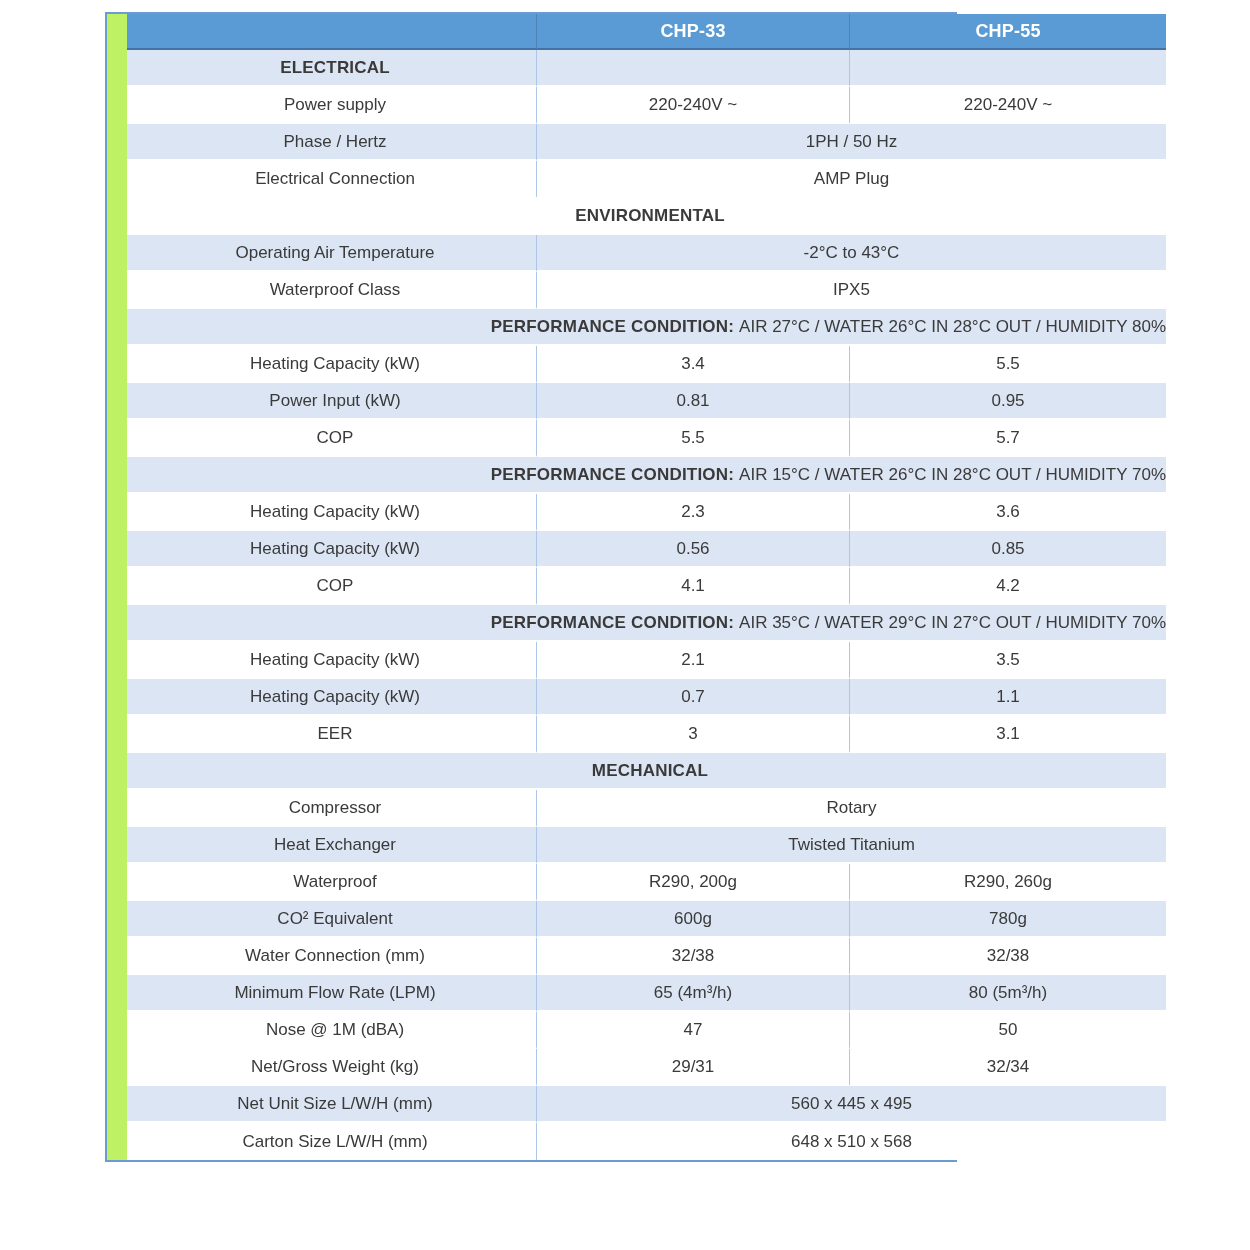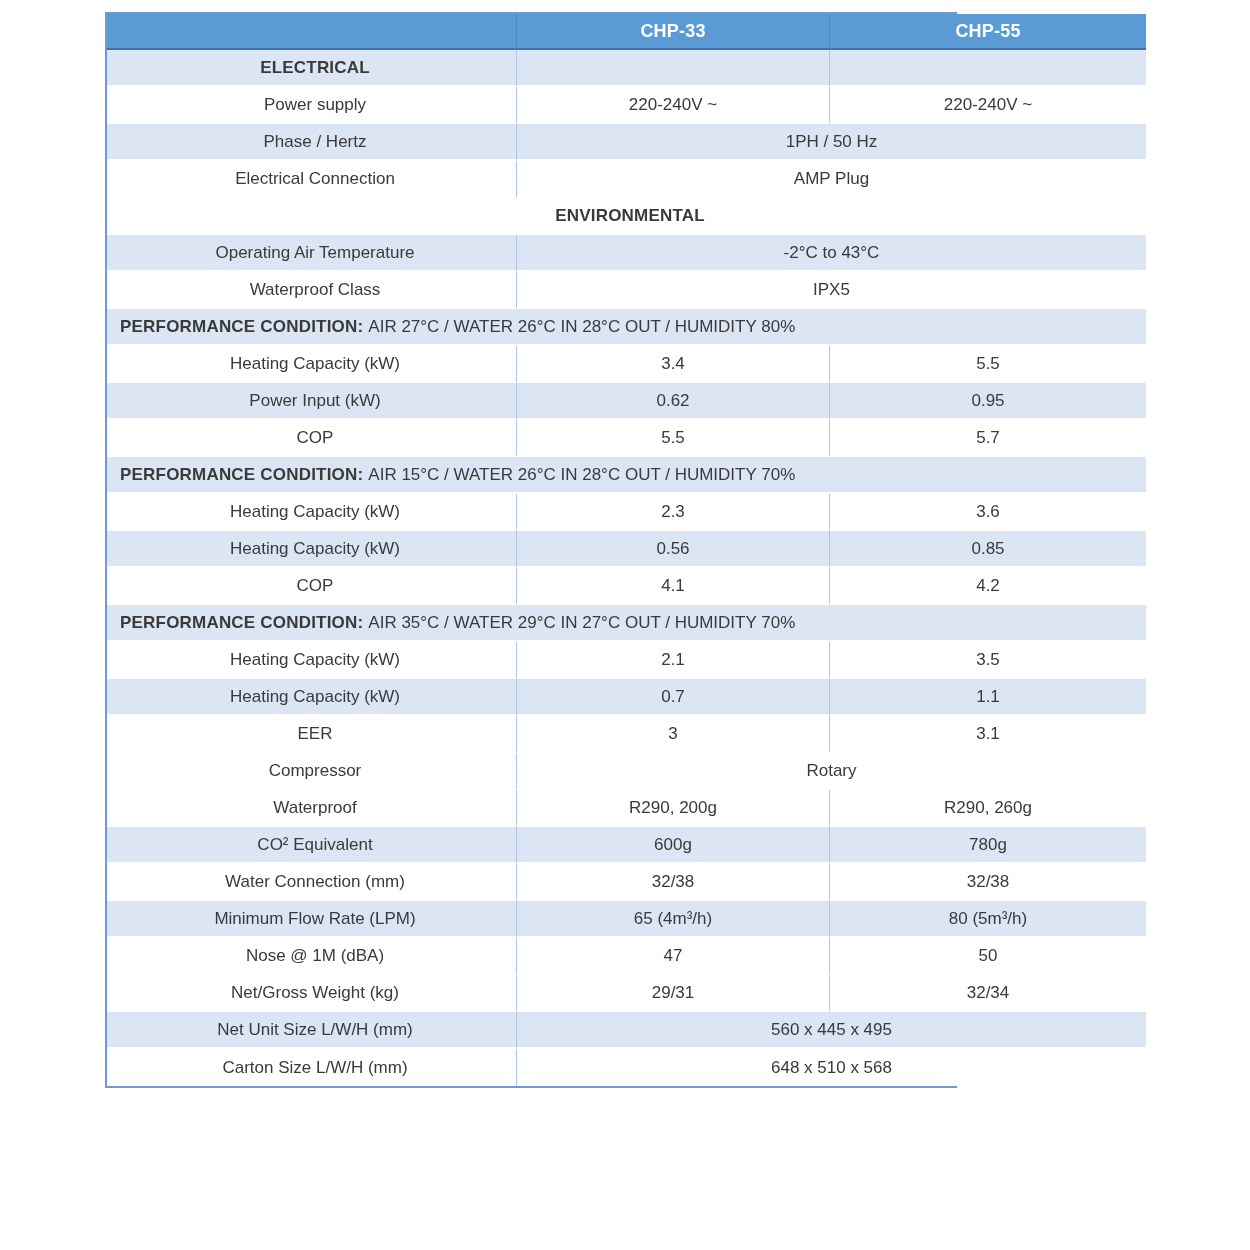--- a/index.html
+++ b/index.html
@@ -12,20 +12,21 @@
     overflow: hidden;
   }
   .table-frame {
     position: absolute;
     left: 105px;
     top: 12px;
     width: 852px;
     border: 2px solid var(--outer-border, #6b9bd2);
     box-sizing: border-box;
     background: #bef264;
+    padding-left: 20px;
   }
   table.spec-table {
     width: 100%;
     border-collapse: separate;
     border-spacing: 0;
     table-layout: fixed;
   }
   
   th {
     height: 36px;
@@ -59,21 +60,21 @@
     padding-right: 6px;
     overflow: hidden;
     white-space: nowrap;
   }
   td.value {
     text-align: center;
     border-left: 1px solid var(--col-divider, #adc5e7);
   }
   td.section-label { font-weight: bold; letter-spacing: 0.2px; }
   td.condition {
-    text-align: left;
+    text-align: right;
     padding-left: 13px;
     white-space: nowrap;
     overflow: hidden;
   }
   .cond-prefix { font-weight: bold; margin-right: 5px; letter-spacing: 0.2px; }
   .cond-rest { font-weight: normal; }
 </style>
 </head>
 <body>
 
@@ -125,21 +126,21 @@
           <tr class="shaded">
             <td class="condition" colspan="3"><span class="cond-prefix">PERFORMANCE CONDITION:</span><span class="cond-rest">AIR 27°C / WATER 26°C IN 28°C OUT / HUMIDITY 80%</span></td>
           </tr>
           <tr class="plain">
             <td class="label">Heating Capacity (kW)</td>
             <td class="value">3.4</td>
             <td class="value">5.5</td>
           </tr>
           <tr class="shaded">
             <td class="label">Power Input (kW)</td>
-            <td class="value">0.62</td>
+            <td class="value">0.81</td>
             <td class="value">0.95</td>
           </tr>
           <tr class="plain">
             <td class="label">COP</td>
             <td class="value">5.5</td>
             <td class="value">5.7</td>
           </tr>
           <tr class="shaded">
             <td class="condition" colspan="3"><span class="cond-prefix">PERFORMANCE CONDITION:</span><span class="cond-rest">AIR 15°C / WATER 26°C IN 28°C OUT / HUMIDITY 70%</span></td>
           </tr>
@@ -169,23 +170,30 @@
           <tr class="shaded">
             <td class="label">Heating Capacity (kW)</td>
             <td class="value">0.7</td>
             <td class="value">1.1</td>
           </tr>
           <tr class="plain">
             <td class="label">EER</td>
             <td class="value">3</td>
             <td class="value">3.1</td>
           </tr>
+          <tr class="shaded">
+            <td class="label section-label" colspan="3">MECHANICAL</td>
+          </tr>
           <tr class="plain">
             <td class="label">Compressor</td>
             <td class="value" colspan="2">Rotary</td>
+          </tr>
+          <tr class="shaded">
+            <td class="label">Heat Exchanger</td>
+            <td class="value" colspan="2">Twisted Titanium</td>
           </tr>
           <tr class="plain">
             <td class="label">Waterproof</td>
             <td class="value">R290, 200g</td>
             <td class="value">R290, 260g</td>
           </tr>
           <tr class="shaded">
             <td class="label">CO² Equivalent</td>
             <td class="value">600g</td>
             <td class="value">780g</td>

